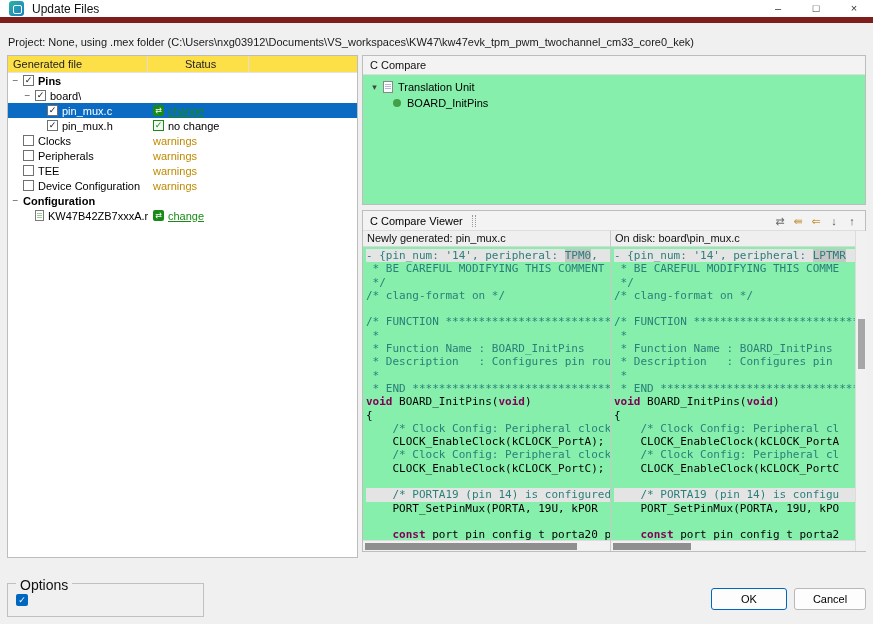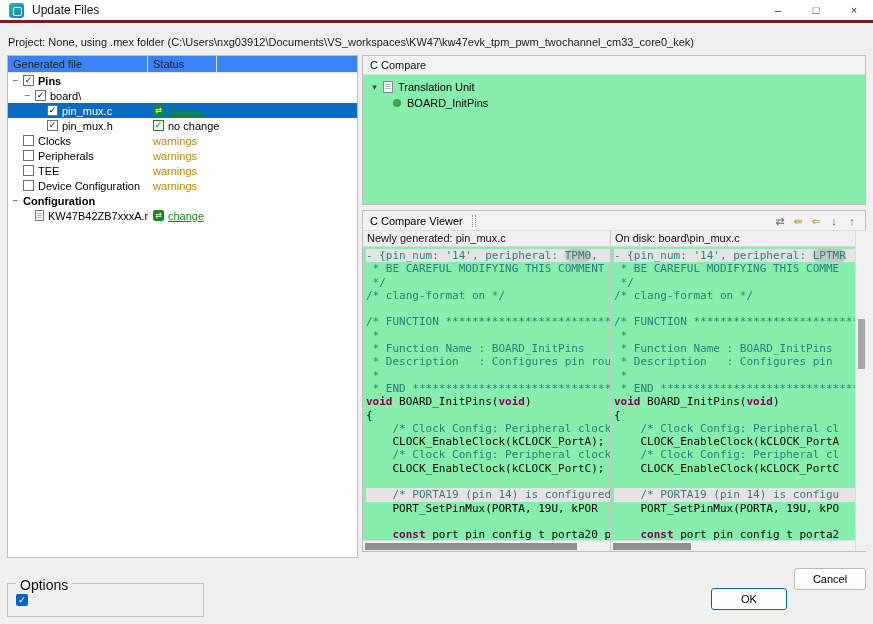--- a/index.html
+++ b/index.html
@@ -10,21 +10,21 @@
     color: #000;
     background: #f0f0f0;
     position: relative;
     overflow: hidden;
   }
   .win { position: absolute; inset: 0; width: 873px; height: 624px; }
 
   
   .titlebar {
     position: absolute; left: 0; top: 0; width: 873px; height: 23px;
-    background: #ffffff; border-bottom: 3px solid #7f1d1d;
+    background: #ffffff; border-bottom: 6px solid #7f1d1d;
     display: flex; align-items: center;
   }
   .appicon {
     width: 15px; height: 15px; margin: 0 8px 0 9px; border-radius: 3px;
     background: linear-gradient(135deg, #2bb3a3 0%, #1a7fc4 100%);
     display: inline-block; position: relative;
   }
   .appicon::after {
     content: ""; position: absolute; left: 4px; top: 4px; width: 7px; height: 7px;
     border: 1.5px solid #ffffff; border-radius: 2px;
@@ -40,21 +40,21 @@
   .project {
     position: absolute; left: 8px; top: 36px; width: 860px;
     font-size: 11px; color: #1a1a1a; white-space: nowrap; overflow: hidden;
   }
 
   
   .files-panel {
     position: absolute; left: 7px; top: 55px; width: 351px; height: 503px;
     background: #fff; border: 1px solid #bdbdbd; overflow: hidden;
   }
-  .fhdr { display: flex; height: 17px; background: #3b82f6; border-bottom: 1px solid #e4e4e4; font-size: 11px; color: #222; }
+  .fhdr { display: flex; height: 17px; background: #fde047; border-bottom: 1px solid #e4e4e4; font-size: 11px; color: #222; gap: 32px; }
   .fhdr .h { padding: 2px 5px; border-right: 1px solid #dedede; white-space: nowrap; overflow: hidden; }
   .fhdr .h1 { width: 140px; }
   .fhdr .h2 { width: 69px; }
   .fhdr .hrest { flex: 1; border-right: none; }
   .trow { display: flex; height: 15px; align-items: center; font-size: 11px; white-space: nowrap; }
   .trow.sel { background: var(--selection, #0b6bc3); }
   .trow.sel .tlabel { color: #fff; }
   .tcell.tname { width: 140px; display: flex; align-items: center; overflow: hidden; flex: none; }
   .tcell.tstatus { display: flex; align-items: center; padding-left: 5px; overflow: hidden; }
   .exp { width: 9px; margin-right: 3px; text-align: center; color: #555; font-size: 10px; line-height: 9px; flex: none; }
@@ -123,21 +123,21 @@
     height: 16px; flex: none; background: #efefef; border-bottom: 1px solid #d8d8d8;
     font-size: 11px; padding: 1px 4px; white-space: nowrap; overflow: hidden; color: #111;
   }
   .code {
     flex: 1; overflow: hidden; padding: 2px 0 0 3px;
     font-family: "DejaVu Sans Mono", "Liberation Mono", monospace;
     font-size: 11px; line-height: 13.3px; white-space: pre;
   }
   .cline { height: 13.3px; white-space: pre; }
   .cline.band { background: var(--band-bg, #e4e4e4); }
-  .tk-com { color: var(--comment, #2a7f78); border-radius: 6px; }
+  .tk-com { color: var(--comment, #2a7f78); }
   .tk-kw  { color: var(--keyword, #7f0055); font-weight: bold; }
   .tk-pl  { color: #000; }
   .hl { background: var(--token-hl, #c6c6c6); }
   .hscroll { height: 11px; flex: none; background: #f1f1f1; border-top: 1px solid #dcdcdc; position: relative; }
   .hthumb { position: absolute; top: 2px; height: 7px; background: #8f8f8f; }
   .vscroll { width: 11px; flex: none; background: #f1f1f1; border-left: 1px solid #dcdcdc; position: relative; }
   .vthumb { position: absolute; left: 2px; width: 7px; top: 88px; height: 50px; background: #a6a6a6; }
 
   
   .options {
@@ -151,21 +151,21 @@
   .orow { display: flex; align-items: center; padding: 10px 0 0 8px; font-size: 11px; }
   .ocheck {
     width: 12px; height: 12px; background: #0067c0; border-radius: 2px; color: #fff;
     font-size: 9px; line-height: 12px; text-align: center; margin-right: 6px; flex: none;
   }
   .btn {
     position: absolute; height: 22px; font-size: 11px; font-family: "Liberation Sans", sans-serif;
     background: #fdfdfd; border: 1px solid #b8b8b8; border-radius: 3px; color: #000; cursor: default;
   }
   .btn.ok { left: 711px; top: 588px; width: 76px; border-color: #0067c0; }
-  .btn.cancel { left: 794px; top: 568px; width: 72px; }
+  .btn.cancel { left: 794px; top: 588px; width: 72px; }
 </style>
 </head>
 <body>
 
 <div class="win">
 
   <div class="titlebar">
     <span class="appicon"></span>
     <span class="wtitle">Update Files</span>
     <span class="wbtns">

